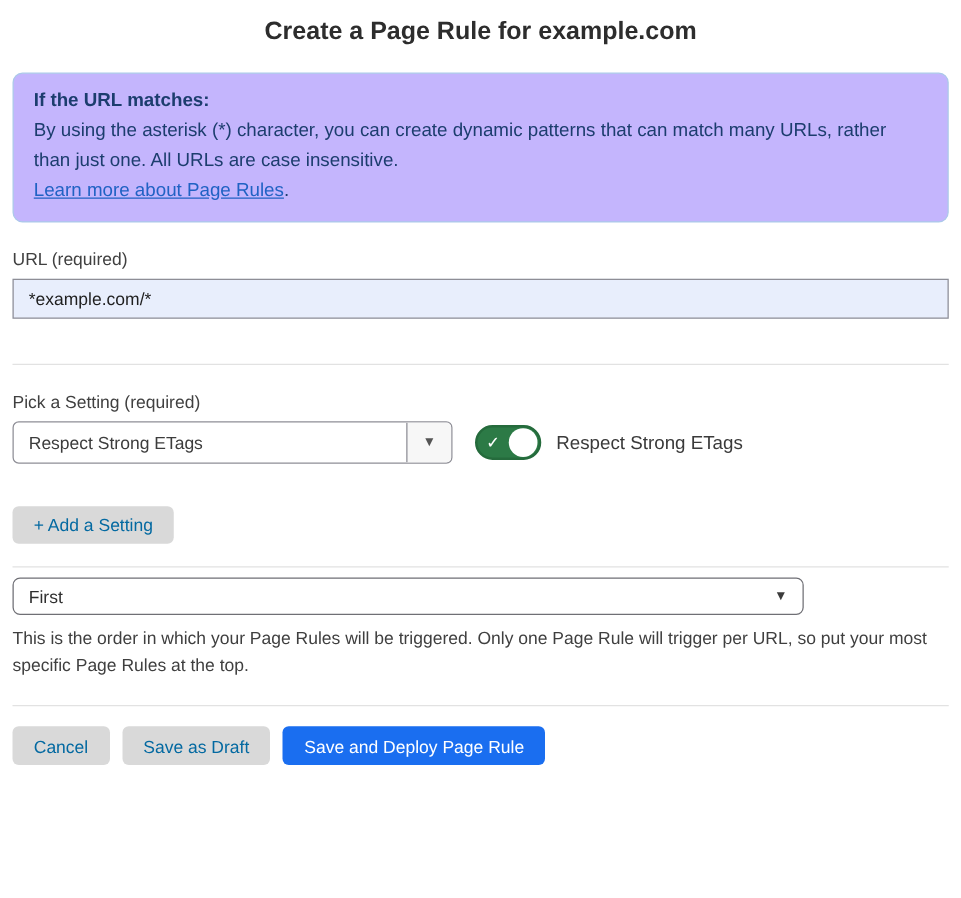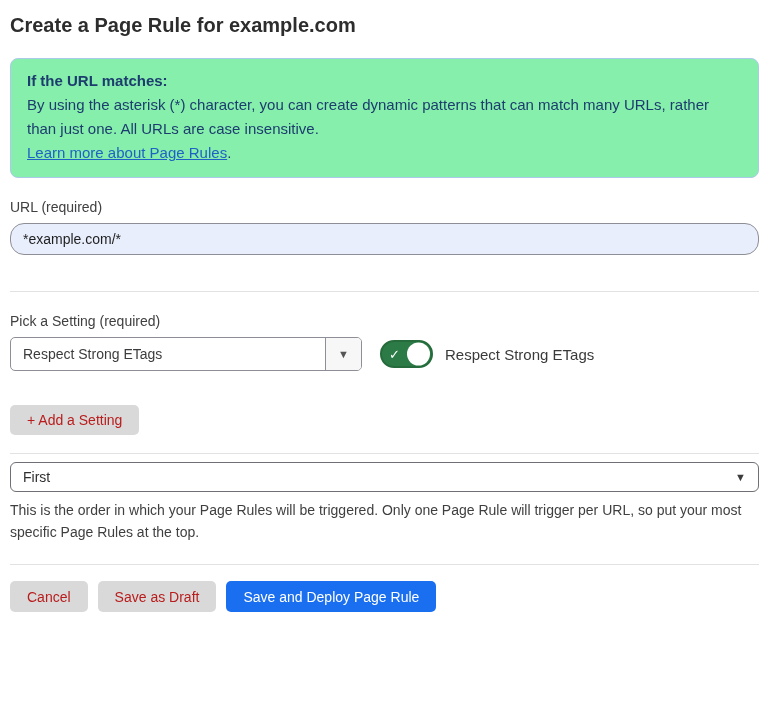--- a/index.html
+++ b/index.html
@@ -14,24 +14,25 @@
   .page {
     width: 769px;
     height: 718px;
     padding: 10px 10px 0 10px;
   }
   .page-title {
     font-size: 20px;
     font-weight: bold;
     color: #2d2d2d;
     margin-top: 4px;
+    text-align: center;
   }
   .info-box {
     margin-top: 21px;
-    background: #86efac;
+    background: #c4b5fd;
     border: 1px solid #abc9e9;
     border-radius: 8px;
     padding: 10px 16px 12px 16px;
     color: #1c3d6e;
     font-size: 15px;
     line-height: 24px;
   }
   .info-heading { font-weight: bold; }
   .info-link {
     color: #2062c4;
@@ -43,21 +44,21 @@
     color: #404040;
     margin-top: 21px;
   }
   .url-input {
     display: block;
     margin-top: 8px;
     width: 749px;
     height: 32px;
     background: #e8eefc;
     border: 1px solid #8e8e96;
-    border-radius: 14px;
+    border-radius: 0;
     padding: 0 12px;
     font-family: "Liberation Sans", sans-serif;
     font-size: 14px;
     color: #1f1f1f;
     outline: none;
   }
   .divider {
     border: none;
     border-top: 1px solid #e2e2e2;
     height: 0;
@@ -147,30 +148,30 @@
     height: 31px;
     border: none;
     border-radius: 5px;
     font-family: "Liberation Sans", sans-serif;
     font-size: 14px;
     cursor: pointer;
     padding: 0 17px;
   }
   .btn-gray {
     background: #d9d9d9;
-    color: #b91c1c;
+    color: #0369a1;
   }
   .btn-blue {
     background: #1a6ef0;
     color: #ffffff;
   }
   .add-setting-btn { margin-top: 34px; height: 30px; }
   .order-select {
     margin-top: 8px;
-    width: 749px;
+    width: 633px;
     height: 30px;
     background: #ffffff;
     border: 1px solid #6f6f75;
     border-radius: 6px;
     display: flex;
     align-items: center;
     padding: 0 12px;
     cursor: pointer;
   }
   .order-select-value {

